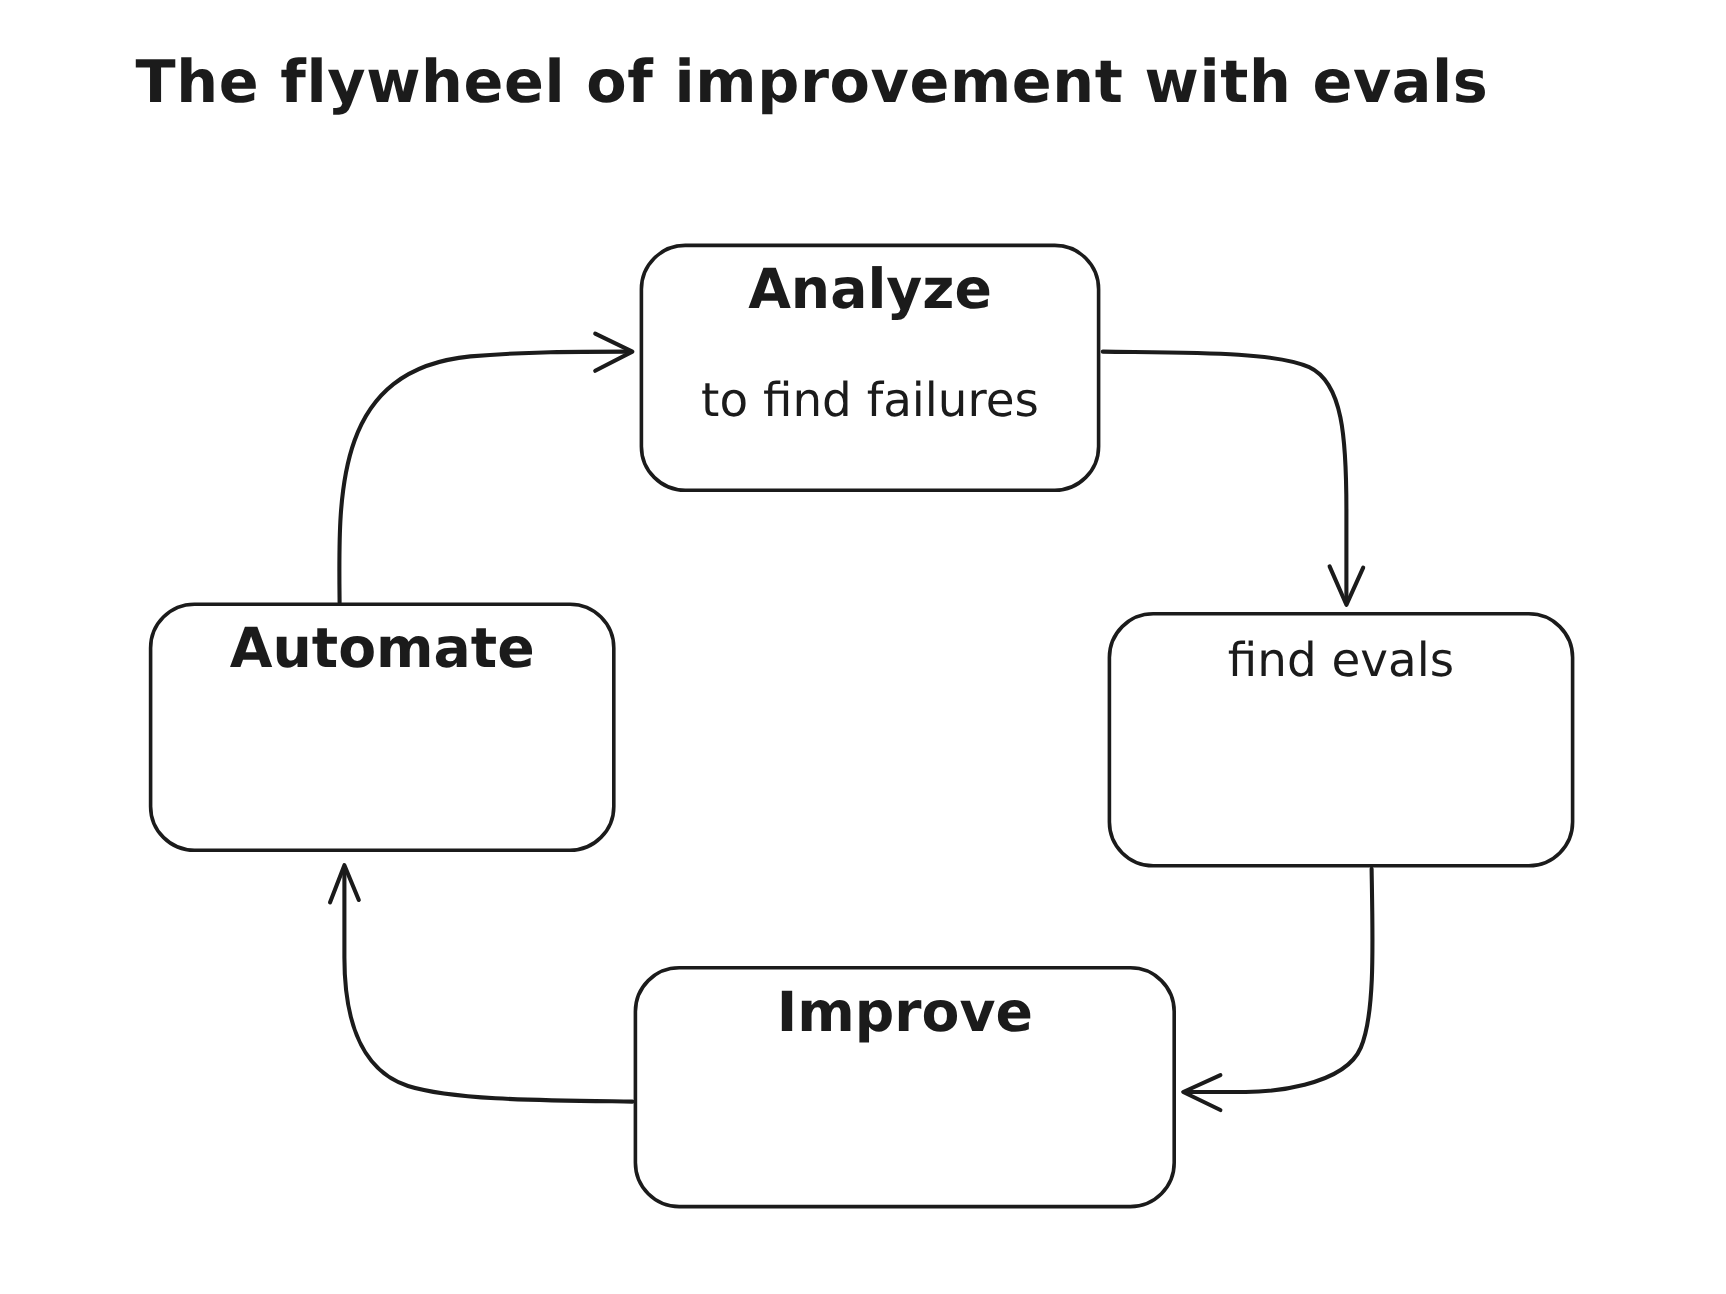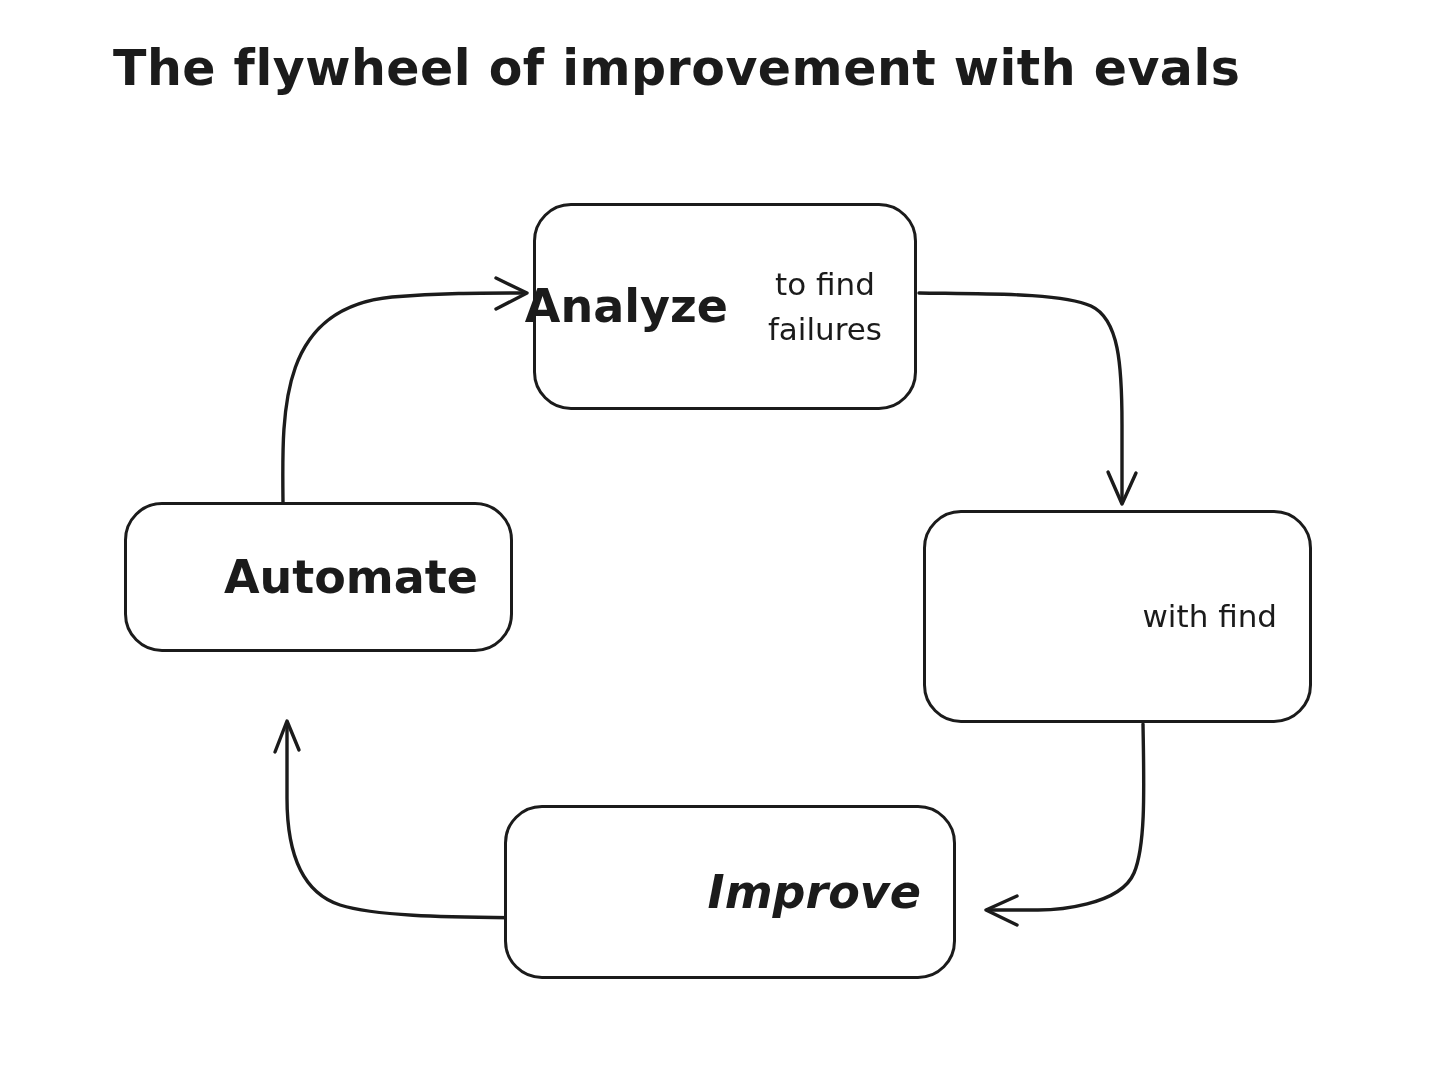--- a/index.html
+++ b/index.html
@@ -33,43 +33,43 @@
     font-weight:700;
     letter-spacing:0.5px;
     white-space:nowrap;
   }
   .node{
     position:absolute;
     background:var(--bg);
     border:3.4px solid var(--stroke);
     border-radius:38px;
     display:flex;
-    flex-direction:row;
+    flex-direction:column;
     align-items:center;
-    justify-content:flex-end;
+    justify-content:flex-start;
     text-align:center;
     gap:40px;
     padding:10px 32px;
   }
   .node-label{
     font-size:46px;
     font-weight:700;
     line-height:1.1;
     white-space:nowrap;
   }
   .node-sublabel{
-    font-size:31px;
+    font-size:39px;
     font-weight:400;
     line-height:1.45;
   }
   .node-analyze { left:533px; top:203px; width:384px; height:207px; }
   .node-measure { left:923px; top:510px; width:389px; height:213px; }
-  .node-automate{ left:124px; top:502px; width:389px; height:150px; }
+  .node-automate{ left:124px; top:502px; width:389px; height:208px; }
   .node-automate .node-sublabel{ max-width:330px; }
-  .node-improve { left:504px; top:805px; width:452px; height:174px;font-style:italic; }
+  .node-improve { left:528px; top:805px; width:452px; height:202px; }
   .node-improve .node-sublabel{ white-space:nowrap; }
 </style>
 </head>
 <body>
 
 <div class="canvas">
 
   <svg class="edges-layer" viewBox="0 0 1438 1078" xmlns="http://www.w3.org/2000/svg">
 
     <g>
@@ -94,21 +94,21 @@
   </svg>
 
   <h1 class="diagram-title">The flywheel of improvement with evals</h1>
 
   <div class="node node-analyze">
     <div class="node-label">Analyze</div>
     <div class="node-sublabel">to find failures</div>
   </div>
 
   <div class="node node-measure">
-    <div class="node-sublabel">with find</div>
+    <div class="node-sublabel">find evals</div>
   </div>
 
   <div class="node node-improve">
     <div class="node-label">Improve</div>
   </div>
 
   <div class="node node-automate">
     <div class="node-label">Automate</div>
   </div>
 

